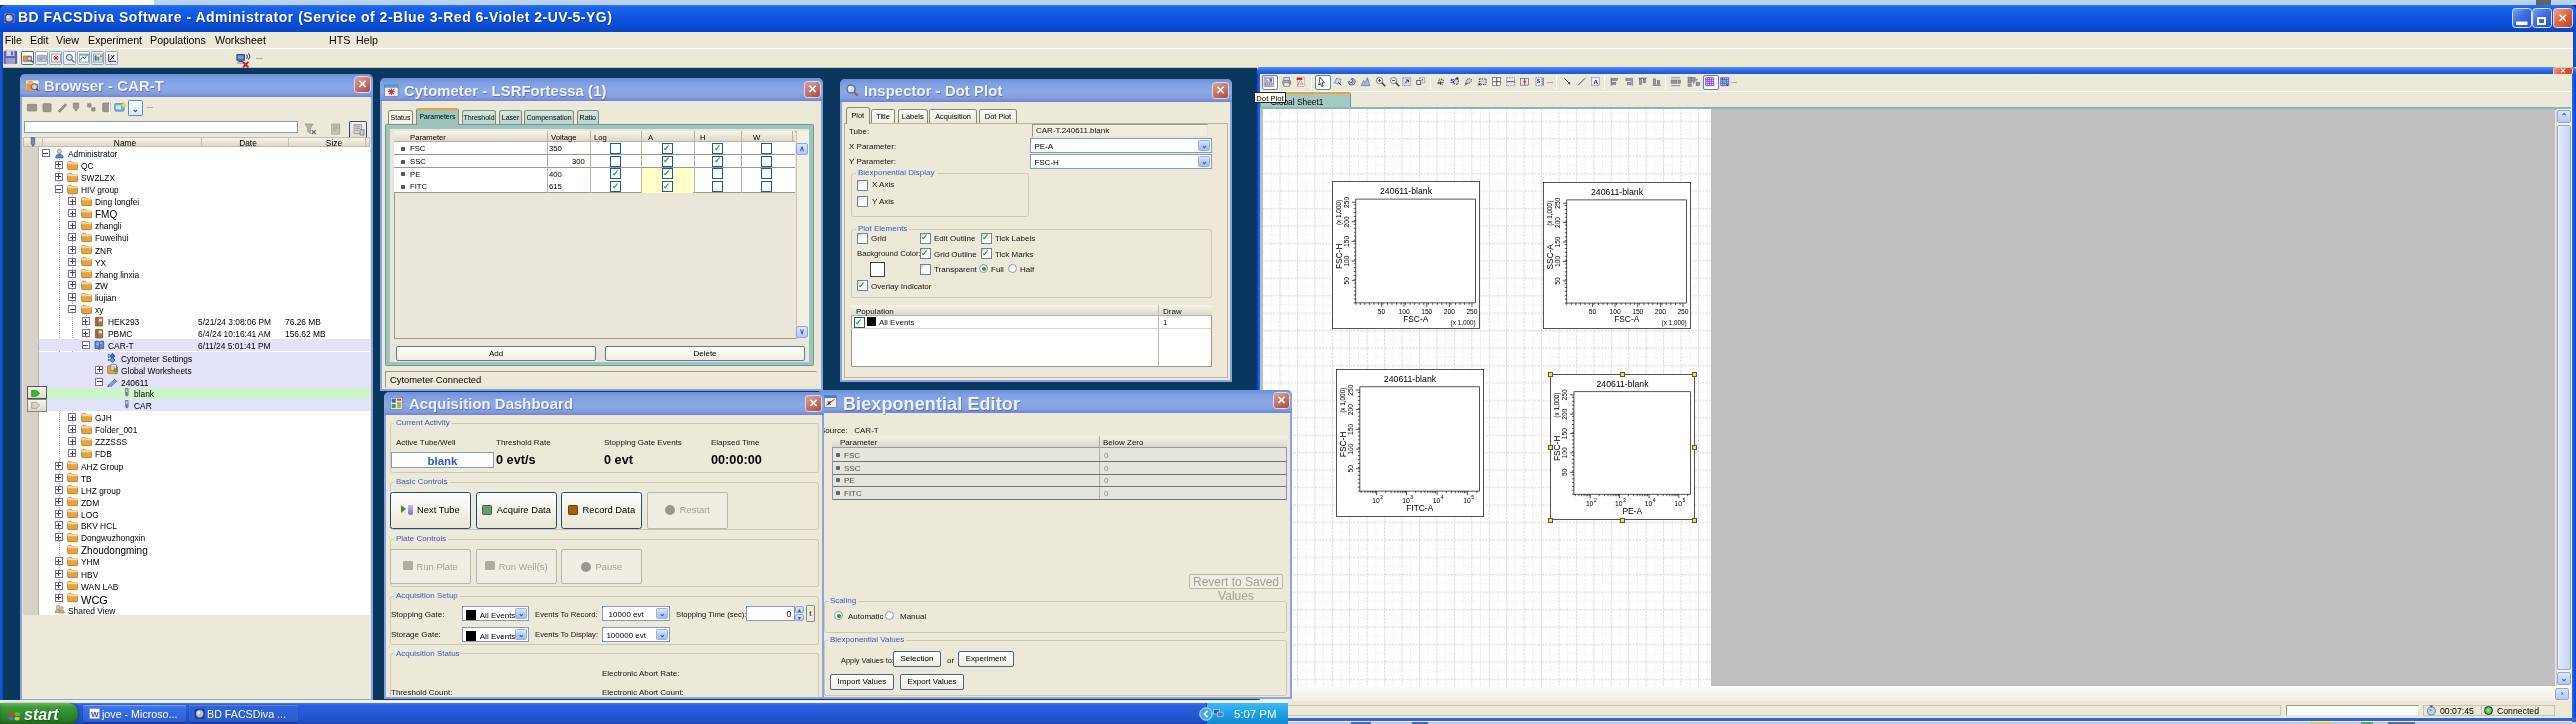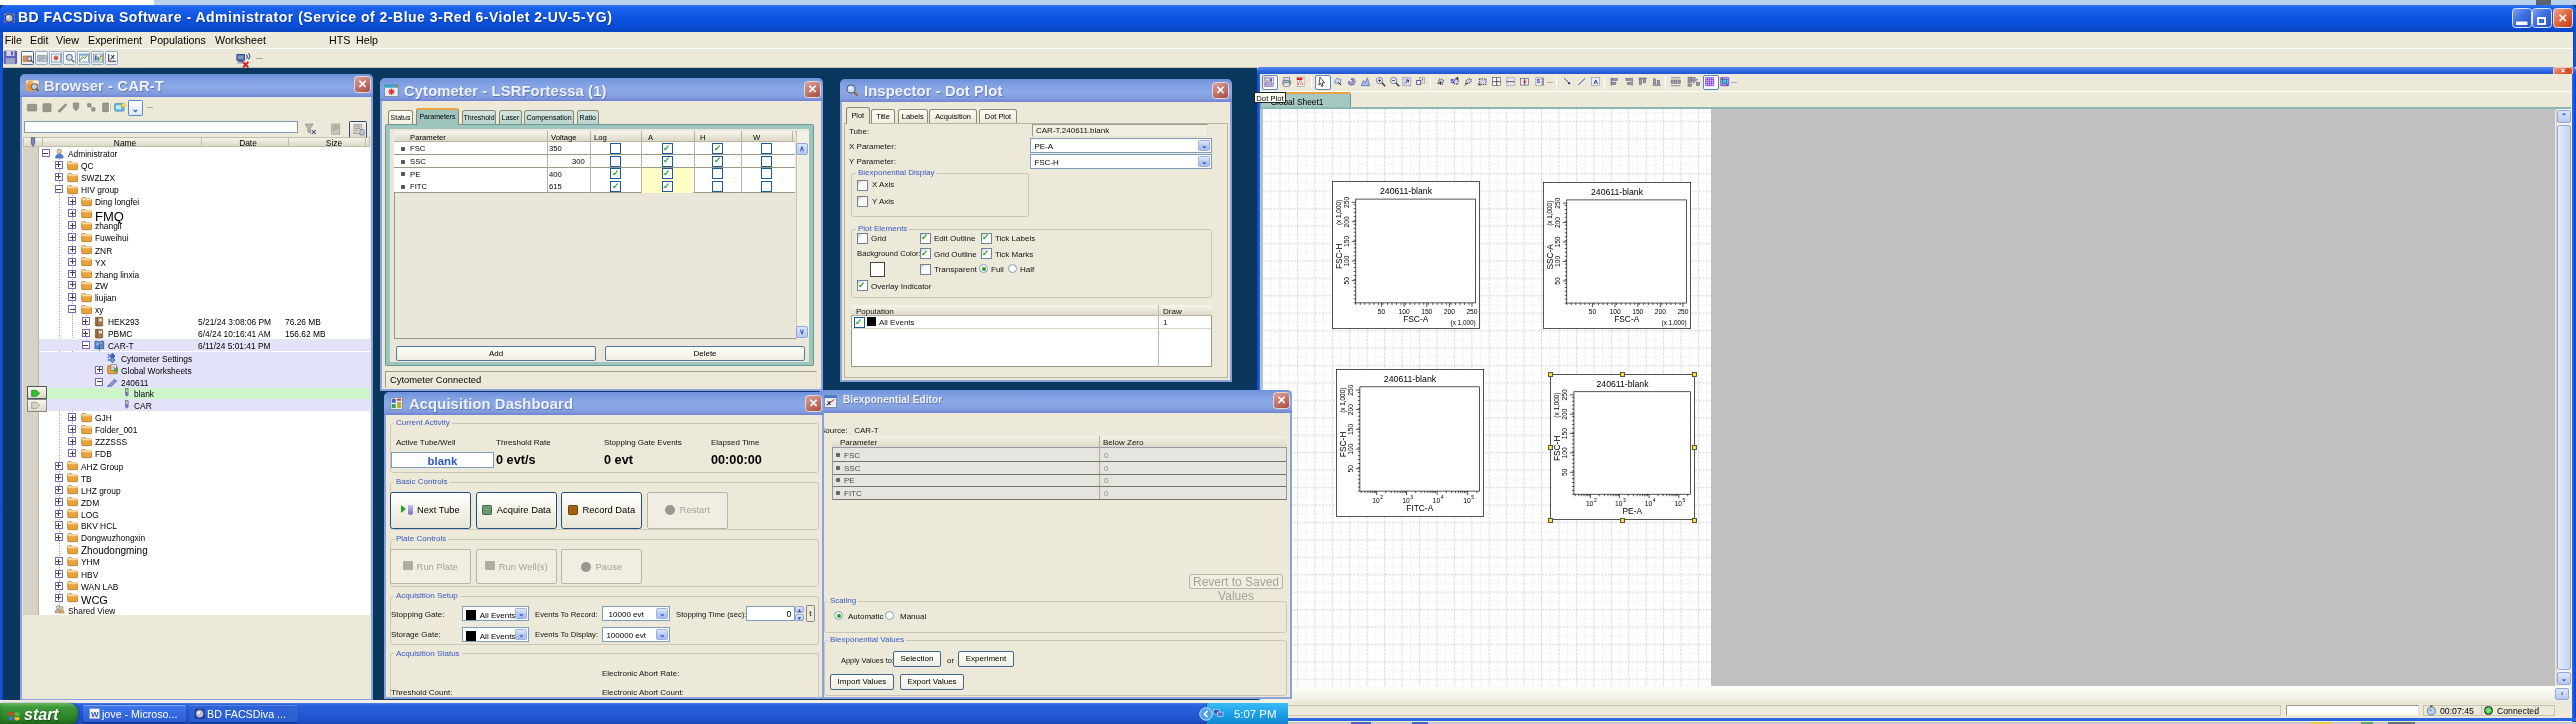--- a/index.html
+++ b/index.html
@@ -791,21 +791,21 @@
     <path d="M1 6.5 h15 v-1 a1.5 1.5 0 0 0 -1.5 -1.5 h-7 l-1 -1 h-4 a1.5 1.5 0 0 0 -1.5 1.5 z" fill="#fad998"></path>
   </svg>
 <div class="abs" style="left:95px;top:197px;z-index:8;font-size:8.4px;color:#000;white-space:nowrap;">Ding longfei</div>
 <div class="abs" style="left:68px;top:209px;width:8px;height:8px;z-index:8;background:#fff;border:0.7px solid #7a6ab8;"></div>
 <div class="abs" style="left:70px;top:213px;width:5.4px;height:1.3px;z-index:8;background:#444;"></div>
 <div class="abs" style="left:72px;top:211px;width:1.3px;height:5.4px;z-index:8;background:#444;"></div>
 <svg class="abs" style="left:81px;top:208px;z-index:8" width="10.7" height="10.7" viewBox="0 0 16 16">
     <path d="M1 4 a1.5 1.5 0 0 1 1.5-1.5 h4 l1.5 2 h6.5 a1.5 1.5 0 0 1 1.5 1.5 v7 a1.5 1.5 0 0 1 -1.5 1.5 h-12 a1.5 1.5 0 0 1 -1.5 -1.5 z" fill="#e8a33d" stroke="#9c6820"></path>
     <path d="M1 6.5 h15 v-1 a1.5 1.5 0 0 0 -1.5 -1.5 h-7 l-1 -1 h-4 a1.5 1.5 0 0 0 -1.5 1.5 z" fill="#fad998"></path>
   </svg>
-<div class="abs" style="left:95px;top:209px;z-index:8;font-size:13px;color:#000;white-space:nowrap;">FMQ</div>
+<div class="abs" style="left:95px;top:209px;z-index:8;font-size:10px;color:#000;white-space:nowrap;">FMQ</div>
 <div class="abs" style="left:68px;top:221px;width:8px;height:8px;z-index:8;background:#fff;border:0.7px solid #7a6ab8;"></div>
 <div class="abs" style="left:70px;top:225px;width:5.4px;height:1.3px;z-index:8;background:#444;"></div>
 <div class="abs" style="left:72px;top:223px;width:1.3px;height:5.4px;z-index:8;background:#444;"></div>
 <svg class="abs" style="left:81px;top:220px;z-index:8" width="10.7" height="10.7" viewBox="0 0 16 16">
     <path d="M1 4 a1.5 1.5 0 0 1 1.5-1.5 h4 l1.5 2 h6.5 a1.5 1.5 0 0 1 1.5 1.5 v7 a1.5 1.5 0 0 1 -1.5 1.5 h-12 a1.5 1.5 0 0 1 -1.5 -1.5 z" fill="#e8a33d" stroke="#9c6820"></path>
     <path d="M1 6.5 h15 v-1 a1.5 1.5 0 0 0 -1.5 -1.5 h-7 l-1 -1 h-4 a1.5 1.5 0 0 0 -1.5 1.5 z" fill="#fad998"></path>
   </svg>
 <div class="abs" style="left:95px;top:221px;z-index:8;font-size:8.4px;color:#000;white-space:nowrap;">zhangli</div>
 <div class="abs" style="left:68px;top:233px;width:8px;height:8px;z-index:8;background:#fff;border:0.7px solid #7a6ab8;"></div>
 <div class="abs" style="left:70px;top:237px;width:5.4px;height:1.3px;z-index:8;background:#444;"></div>
@@ -1259,21 +1259,21 @@
 <div class="abs" style="left:851px;top:328px;width:360px;height:0.7px;z-index:10;background:#d8d4c4;"></div>
 <div class="win" style="left:818px;top:390px;width:474px;height:309px;z-index:5;
 background:#ece9d8;border-left:2.7px solid #8ca2dc;border-right:2.7px solid #8ca2dc;border-bottom:2.7px solid #8ca2dc;"></div>
 <div class="abs" style="left:818px;top:390px;width:474px;height:23px;z-index:5;border-radius:4.7px 4.7px 0 0;background:linear-gradient(180deg,#6d90da 0%,#7f9fe2 22%,#8ba9e6 55%,#839cdf 85%,#7083d2 100%);"></div>
 <svg class="abs" style="left:823px;top:394px;z-index:5" width="14.8" height="14.8" viewBox="0 0 22 22">
     <rect x="2" y="2" width="18" height="18" fill="#e8f0f8" stroke="#678"></rect>
     <rect x="2" y="2" width="18" height="4" fill="#4878c8"></rect>
     <path d="M5 17 L17 8" stroke="#c83838" stroke-width="1.6"></path>
     <text x="6" y="16" font-size="9" font-weight="bold" fill="#222">X</text>
   </svg>
-<div class="abs" style="left:843px;top:394px;z-index:5;font-size:10px;font-weight:bold;letter-spacing:0.1px;color:#eef2fc;
+<div class="abs" style="left:843px;top:394px;z-index:5;font-size:18px;font-weight:bold;letter-spacing:0.1px;color:#eef2fc;
 text-shadow:0.7px 0.7px 0.7px rgba(60,70,120,.5);white-space:nowrap;">Biexponential Editor</div>
 <div class="abs" style="left:1273px;top:392px;width:17px;height:17px;z-index:5;border-radius:3.4px;
 background:linear-gradient(150deg,#dba49c 0%,#c47b72 45%,#a84c40 100%);border:1px solid #e6d8d5;color:#fff;
 text-align:center;line-height:14.8px;font-weight:bold;font-size:11.4px;">✕</div>
 <div class="lab" style="left:820px;top:426px;z-index:5;">Source:&nbsp;&nbsp; CAR-T</div>
 <div class="abs" style="left:832px;top:436px;width:455px;height:64px;z-index:5;background:#e6e4de;border:0.7px solid #8a98b8;border-top:0.7px solid #6a8ab8;"></div>
 <div class="abs" style="left:832px;top:436px;width:455px;height:12px;z-index:5;background:linear-gradient(180deg,#f2f0e6,#ddd9c8);border-bottom:0.7px solid #9a98a8;"></div>
 <div class="lab" style="left:840px;top:438px;z-index:5;">Parameter</div>
 <div class="lab" style="left:1103px;top:438px;z-index:5;">Below Zero</div>
 <div class="abs" style="left:1099px;top:436px;width:0.7px;height:64px;z-index:5;background:#b0ad9e;"></div>

